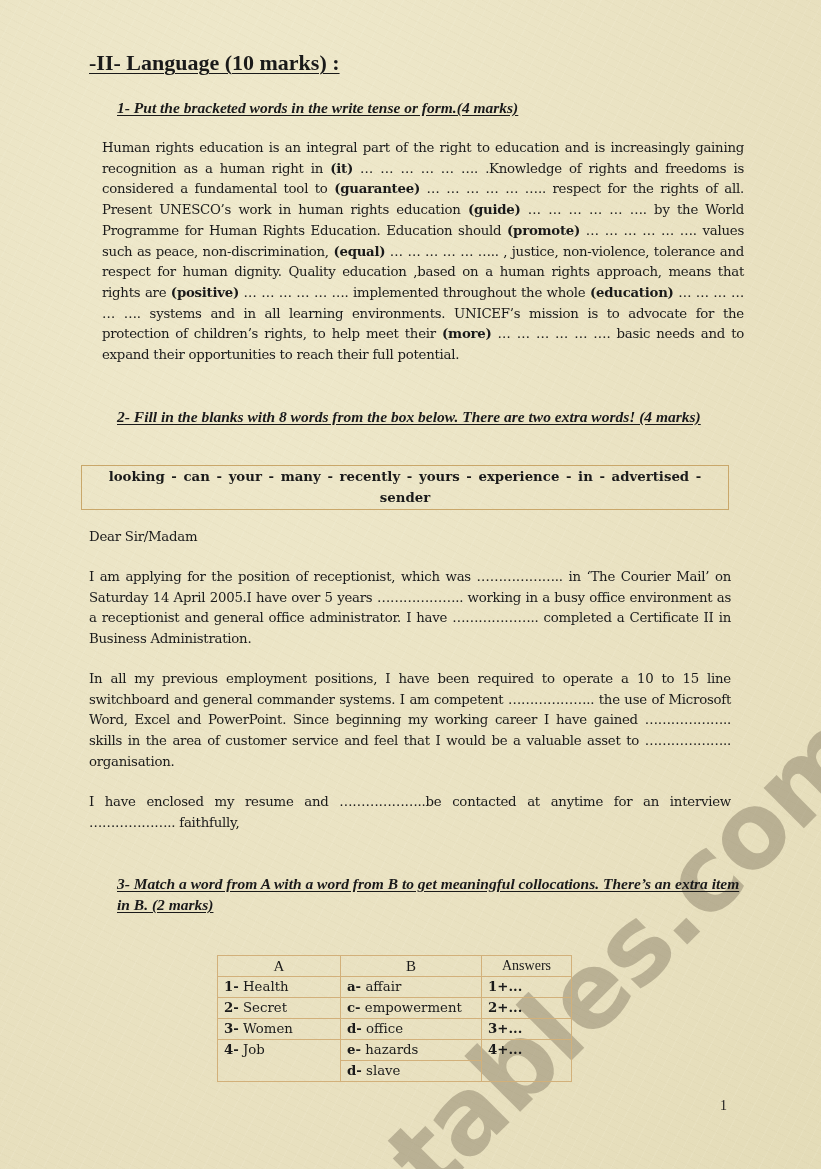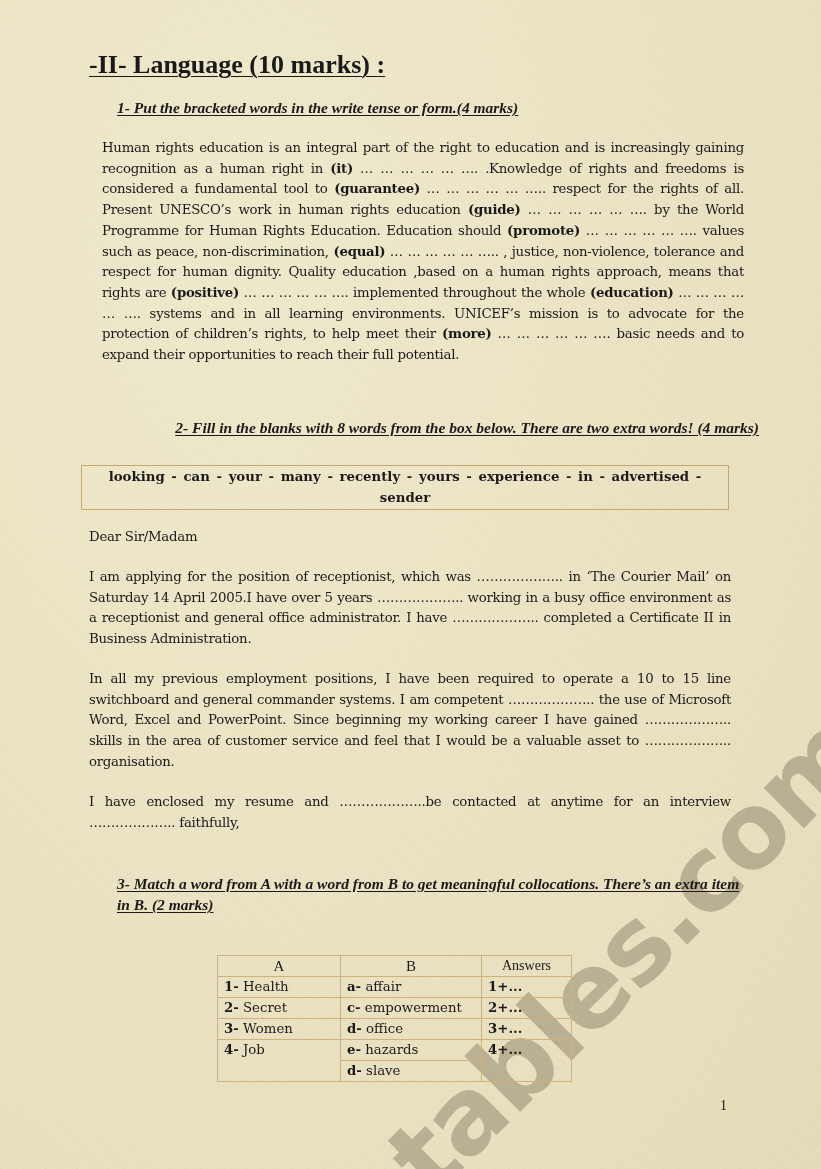--- a/index.html
+++ b/index.html
@@ -21,38 +21,38 @@
       left: 89px;
       top: 0;
       width: 642px;
     }
     .main-title {
       position: absolute;
       left: 0;
       top: 50px;
       font-family: "Liberation Serif", serif;
       font-weight: bold;
-      font-size: 26px;
+      font-size: 22px;
       text-decoration: underline;
       text-decoration-thickness: 1px;
       text-underline-offset: 3px;
       white-space: nowrap;
     }
     .section-heading {
       font-family: "Liberation Serif", serif;
       font-style: italic;
       font-weight: bold;
       font-size: 15.5px;
       text-decoration: underline;
       text-underline-offset: 2px;
       line-height: 21px;
       margin-left: 28px;
     }
     .h1 { position: absolute; left: 0; top: 97px; white-space: nowrap; }
-    .h2 { position: absolute; left: 0; top: 417px; width: 642px; text-align: right; }
+    .h2 { position: absolute; left: 0; top: 406px; width: 642px; text-align: left; }
     .h3 { position: absolute; left: 0; top: 873px; width: 630px; }
 
     .para {
       font-family: "DejaVu Serif", serif;
       font-size: 13.3px;
       line-height: 20.7px;
       text-align: justify;
       letter-spacing: -0.25px;
       word-spacing: 0px;
     }

